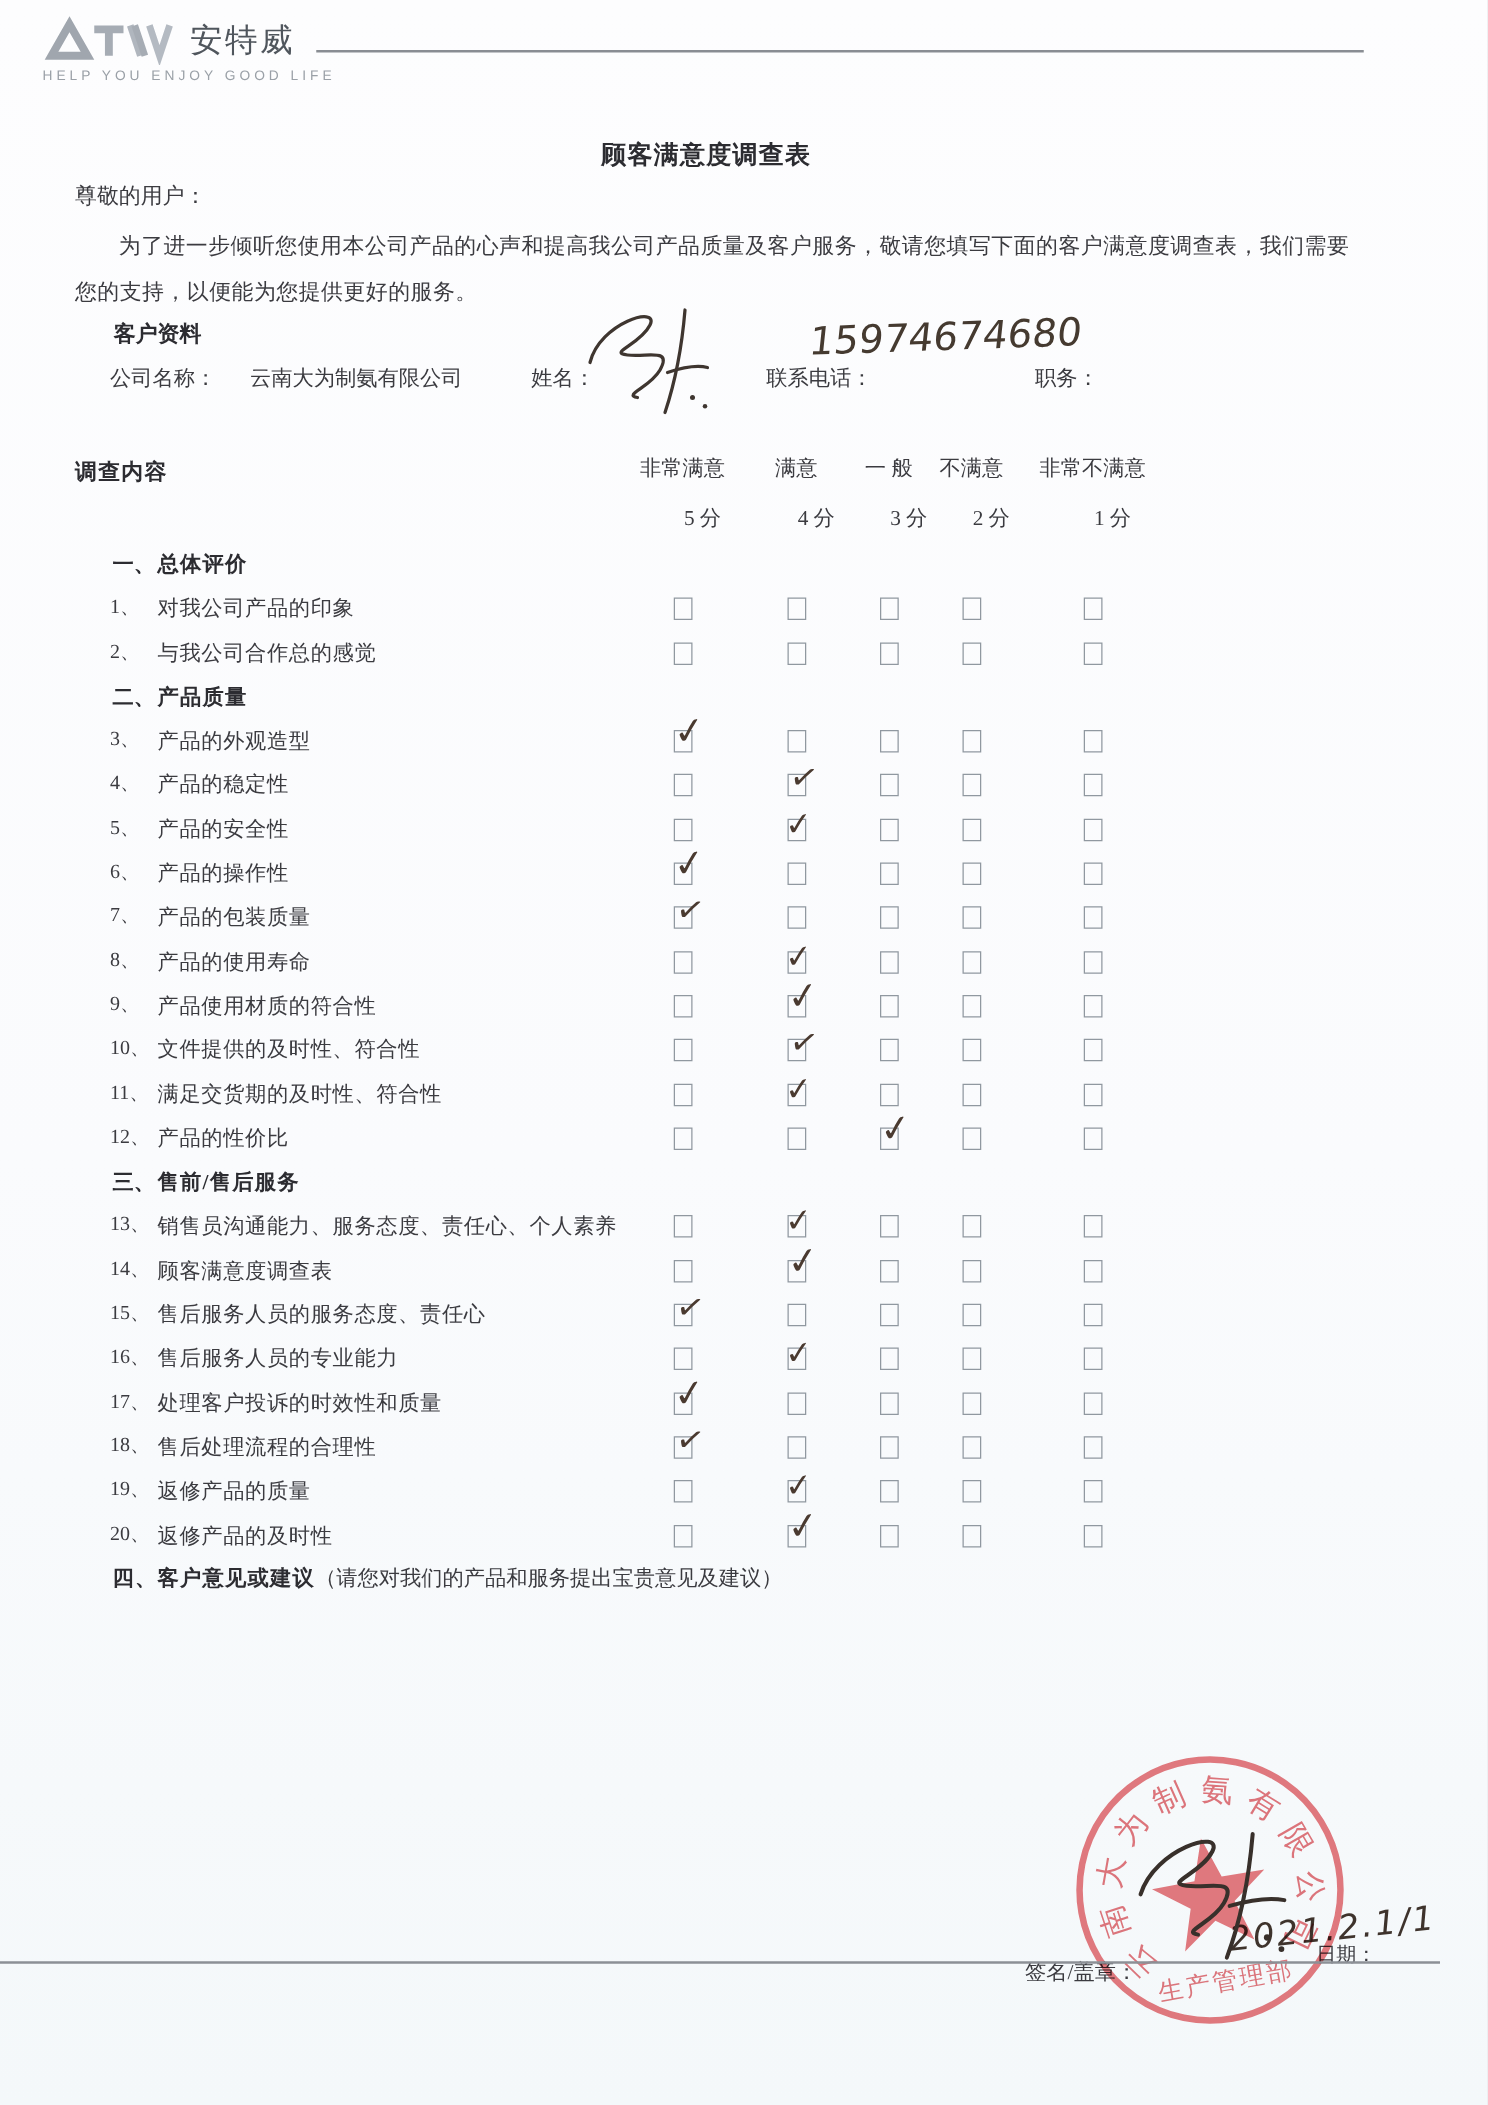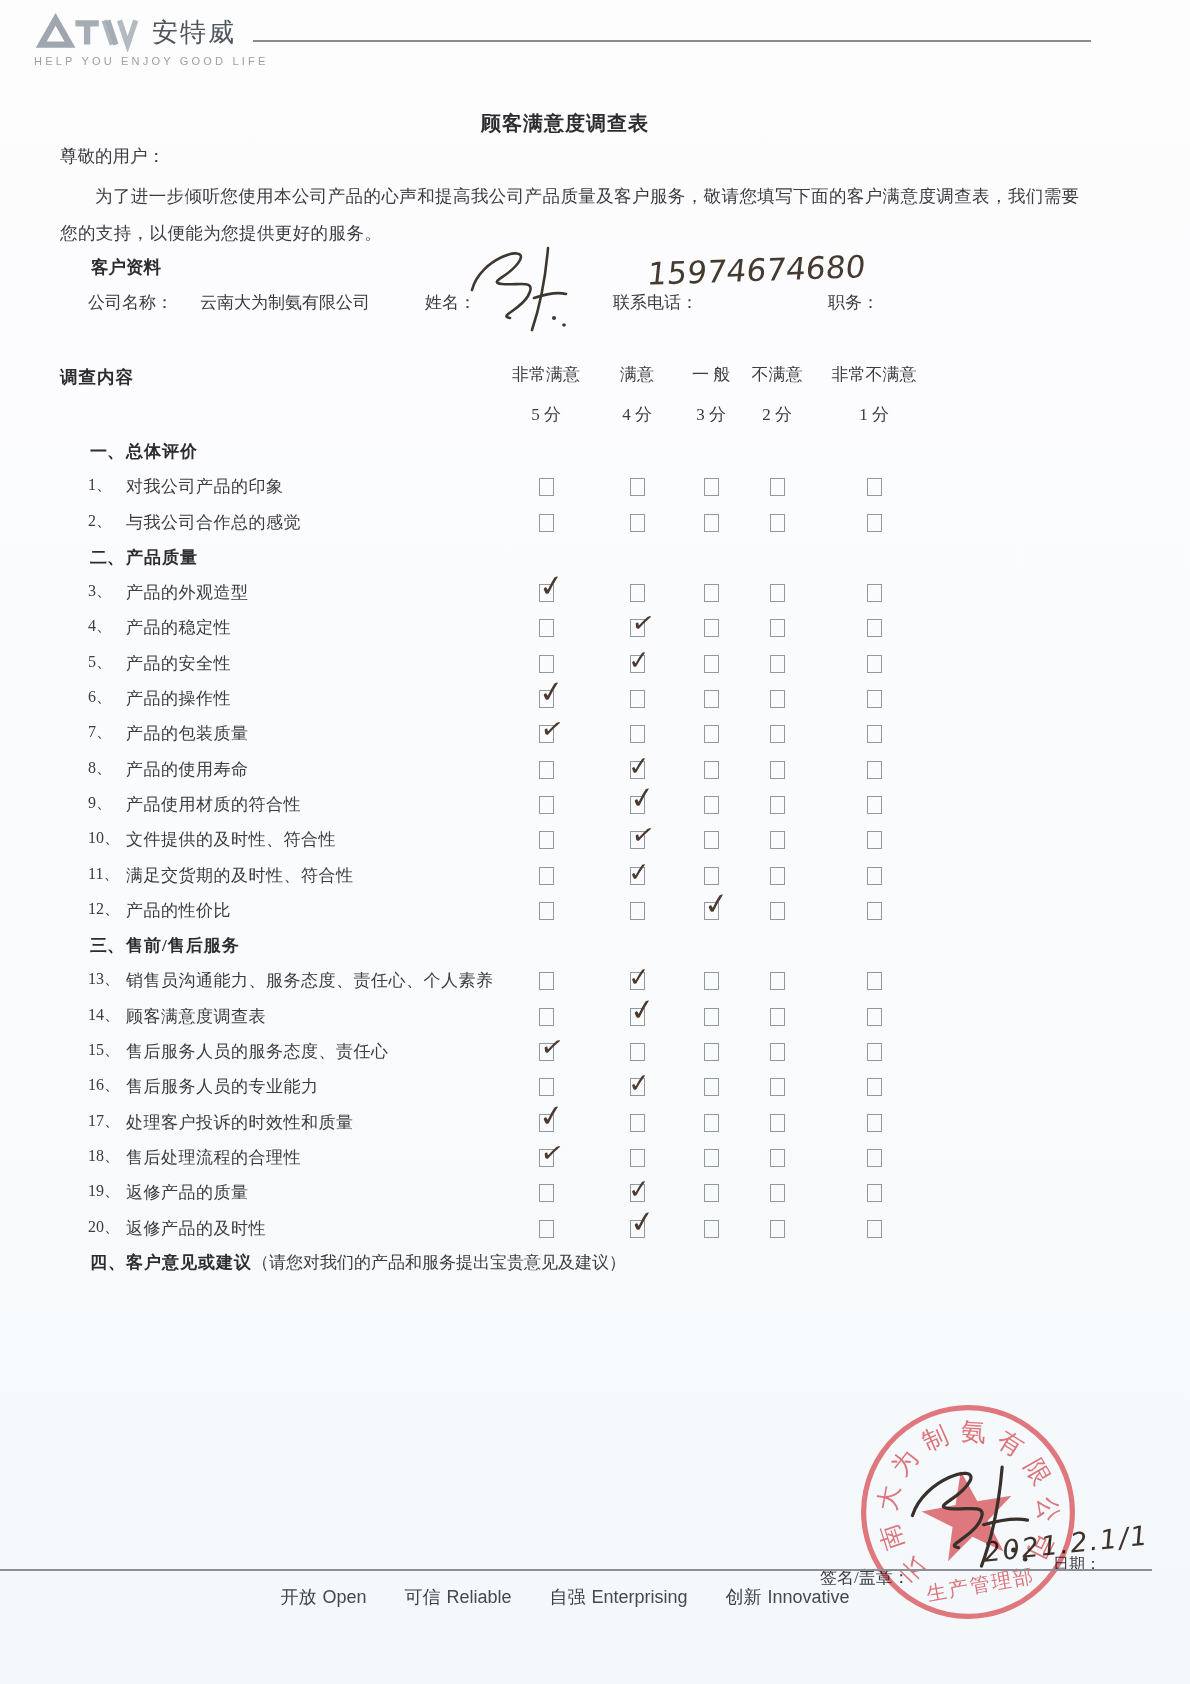--- a/index.html
+++ b/index.html
@@ -28,21 +28,21 @@
   .ci-name-label{left:425px;}
   .ci-phone-label{left:613px;}
   .ci-job-label{left:828px;}
   .hand-name{left:450px;top:238px;}
   .hand-phone{left:648px;top:252px;font-family:"DejaVu Sans",sans-serif;font-size:31px;color:#453a30;
     transform:skewX(-8deg) rotate(-2deg);letter-spacing:0px;white-space:nowrap;}
   
   .survey{left:60px;top:363px;width:1075px;}
   .content-header{position:absolute;left:0;top:2px;font-size:17.5px;font-weight:bold;color:#2c2c31;letter-spacing:1px;}
   .rl,.rs{position:absolute;transform:translateX(-50%);font-size:17px;white-space:nowrap;}
-  .rl{top:0;} .rs{top:40px;}
+  .rl{top:0;} .rs{top:40px;margin-left:16px;}
   .rx0{left:486px;} .rx1{left:577px;} .rx2{left:651px;} .rx3{left:717px;} .rx4{left:814px;}
   .rows{position:absolute;left:0;top:77px;width:1075px;}
   .srow{position:relative;height:35.3px;}
   .srow .num{position:absolute;left:30px;font-size:17px;font-weight:bold;color:#2c2c31;}
   .srow .stext{position:absolute;left:66px;font-size:17px;font-weight:bold;color:#2c2c31;letter-spacing:1px;}
   .srow .inum{position:absolute;left:28px;font-size:16px;}
   .srow .itext{position:absolute;left:66px;font-size:17px;letter-spacing:0.5px;}
   .cell{position:absolute;top:3px;width:13px;height:16px;border:1px solid #9098a0;background:transparent;}
   .cc0{left:479px;} .cc1{left:570px;} .cc2{left:644px;} .cc3{left:710px;} .cc4{left:807px;}
   .tick{position:absolute;font-family:"DejaVu Sans",sans-serif;color:#4a3a30;pointer-events:none;}
@@ -385,20 +385,14 @@
     <g fill="none" stroke="#38302b" stroke-width="2.8" stroke-linecap="round">
       <path d="M18,50 C28,18 76,4 68,20 C60,36 34,42 50,44 C66,46 86,38 76,56 C68,70 46,76 58,78"></path>
       <path d="M96,8 C94,32 90,62 78,94"></path>
       <path d="M80,58 C94,54 108,52 118,54"></path>
     </g>
     <circle cx="106" cy="80" r="2.2" fill="#38302b"></circle>
     <circle cx="116" cy="88" r="2" fill="#38302b"></circle>
   </svg>
 
   <div class="abs footer-line"></div>
-  <div class="abs footer" id="footer-values">
-      <span class="fi"><span class="fcn">开放</span><span class="fen">Open</span></span>
-      <span class="fi"><span class="fcn">可信</span><span class="fen">Reliable</span></span>
-      <span class="fi"><span class="fcn">自强</span><span class="fen">Enterprising</span></span>
-      <span class="fi"><span class="fcn">创新</span><span class="fen">Innovative</span></span>
-    </div>
 
 </div>
 
 </body></html>

